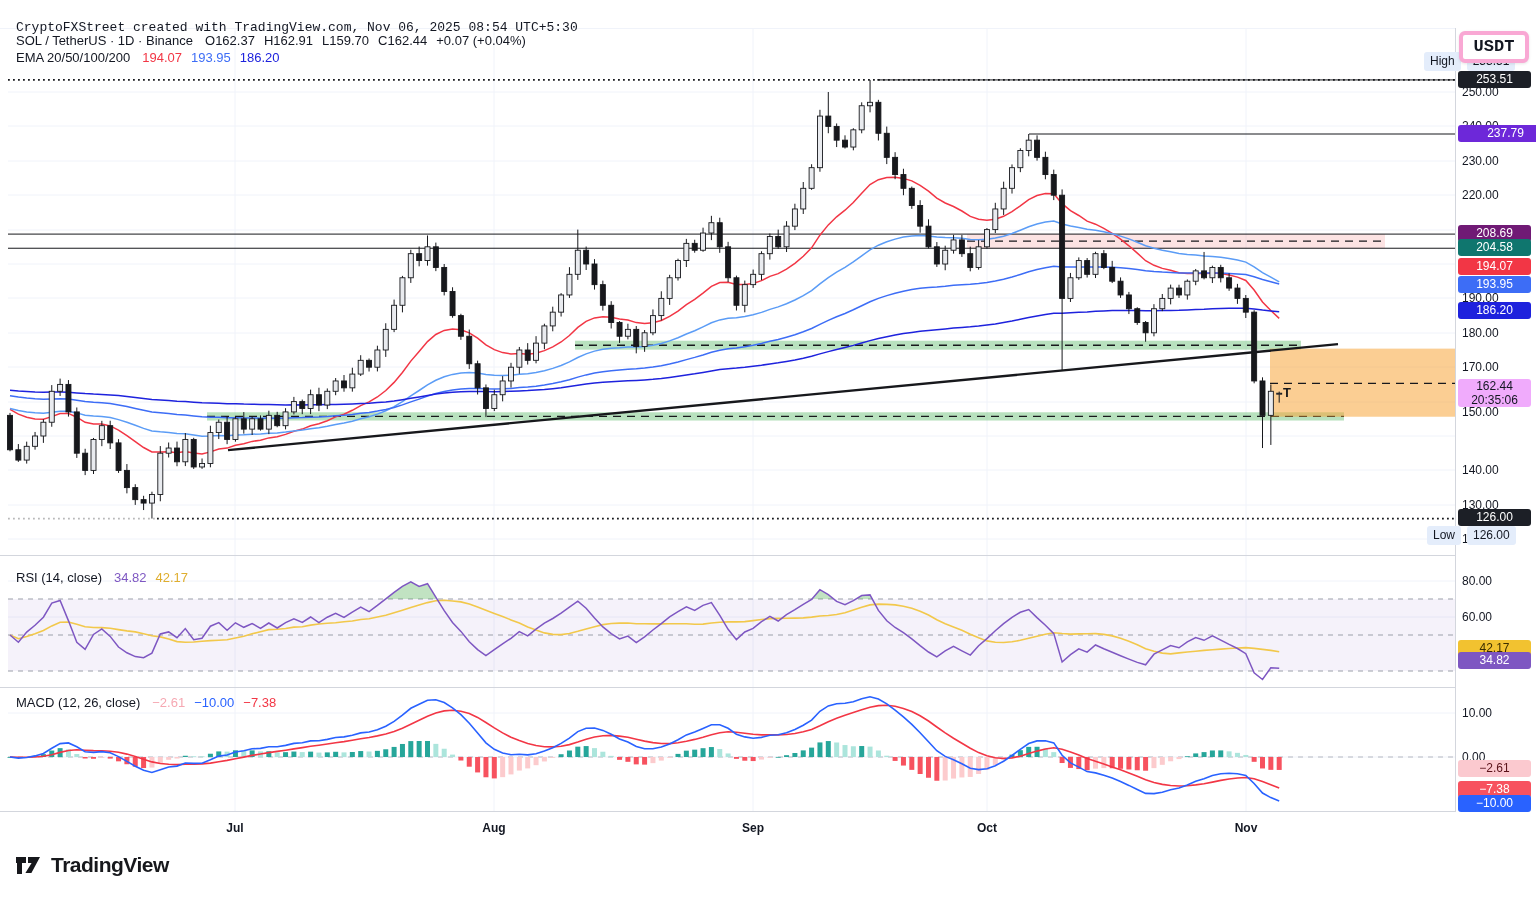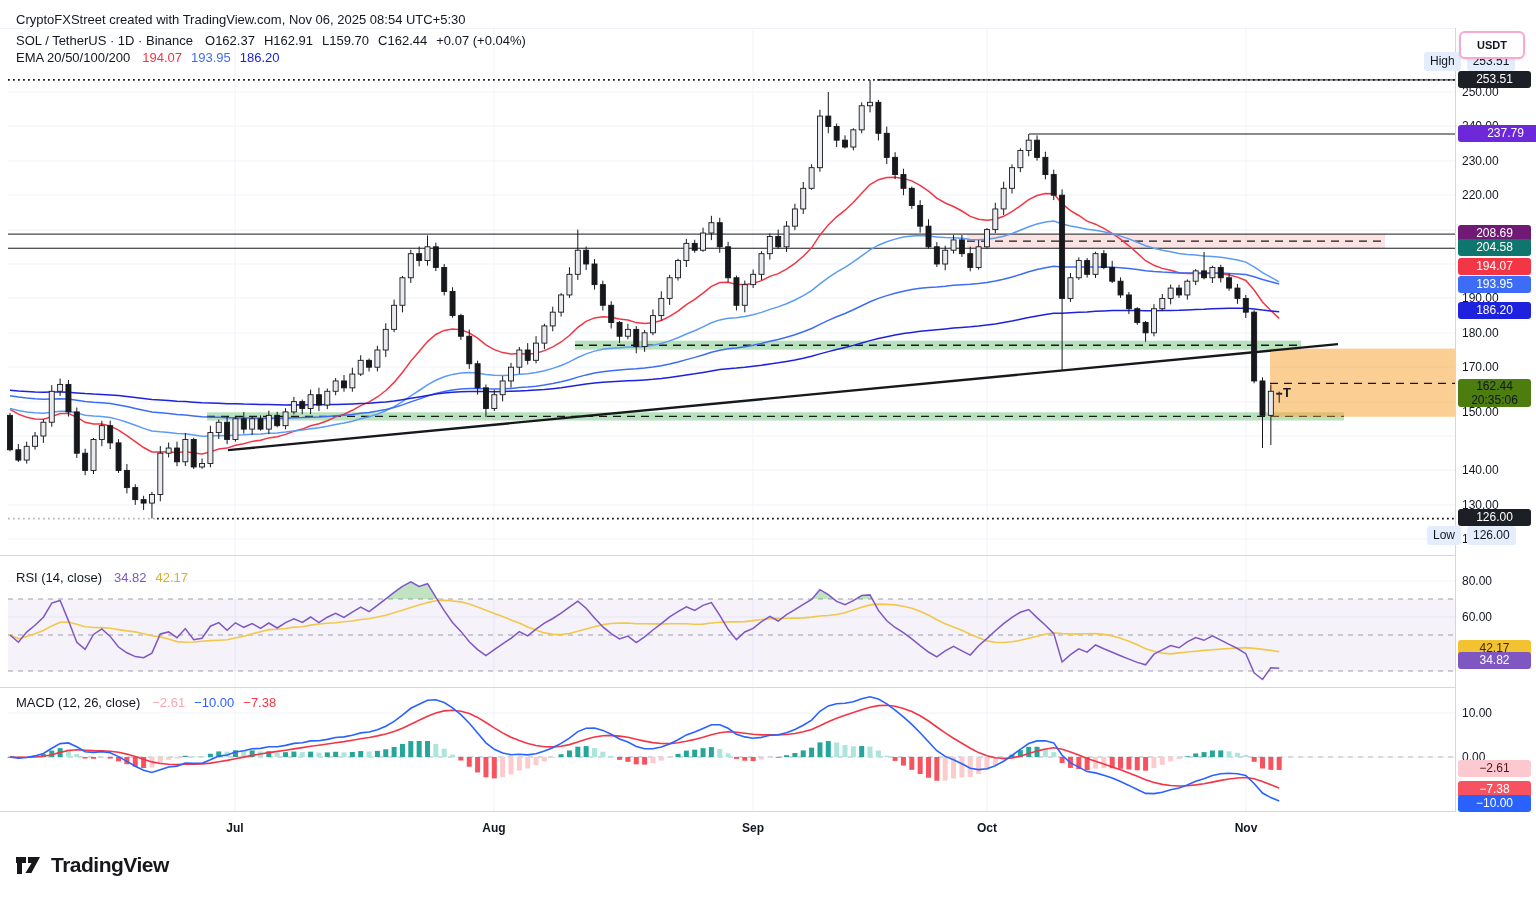--- a/index.html
+++ b/index.html
@@ -1,29 +1,29 @@
 <!DOCTYPE html>
 <html><head>
 <meta charset="utf-8">
 <style>
   html,body{margin:0;padding:0;background:#fff;}
   body{width:1536px;height:897px;overflow:hidden;font-family:"Liberation Sans",sans-serif;color:#131722;}
   .app{position:relative;width:1536px;height:897px;background:#fff;}
   #chart{position:absolute;left:0;top:0;}
-  .attribution{position:absolute;left:16px;top:12px;font-size:13px;color:#131722;z-index:7;white-space:nowrap;}
+  .attribution{position:absolute;left:16px;top:20px;font-size:13px;color:#131722;z-index:7;white-space:nowrap;font-family:Liberation Mono, monospace;}
   .legend{position:absolute;left:16px;z-index:7;font-size:13px;white-space:nowrap;}
   .legend .ttl{margin-right:12px;color:#131722;}
   .lv{margin-right:9px;}
   .price-axis-bg{position:absolute;left:1455px;top:28px;width:81px;height:784px;border-left:1px solid #D3D6DD;background:#fff;z-index:4;}
   .ptick{position:absolute;left:1462px;width:66px;font-size:12px;color:#131722;z-index:4;line-height:16px;}
   .pbadge{position:absolute;left:1458px;width:73px;text-align:center;font-size:12px;line-height:17px;border-radius:3px;z-index:6;}
   .pbadge .l2{display:block;line-height:14px;font-size:12px;}
   .chip-usdt{position:absolute;left:1459px;top:31px;width:62px;height:24px;line-height:24px;text-align:center;
-    background:#fff;border:2px solid #f9a8d4;border-radius:6px;font-size:11px;font-weight:700;color:#131722;
-    box-shadow:0 1px 3px rgba(0,0,0,.10);z-index:7;}
+    background:#fff;border:4px solid #f9a8d4;border-radius:6px;font-size:17px;font-weight:700;color:#131722;
+    box-shadow:0 1px 3px rgba(0,0,0,.10);z-index:7;font-family:Liberation Mono, monospace;}
   .hl-pill{position:absolute;display:flex;gap:6px;z-index:6;font-size:12px;}
   .hl-pill span{background:#E4EDFB;color:#131722;border-radius:3px;padding:2px 6px;line-height:15px;}
   .time-axis{position:absolute;left:0;top:812px;width:1224px;height:31px;z-index:5;}
   .month{position:absolute;top:9px;transform:translateX(-50%);font-size:12px;font-weight:600;color:#131722;}
   .tv-logo{position:absolute;left:14px;top:853px;display:flex;align-items:center;gap:7px;z-index:7;}
   .tv-logo .txt{font-size:21px;font-weight:800;letter-spacing:-0.5px;color:#17181C;}
 </style>
 </head>
 <body>
 
@@ -632,21 +632,21 @@
       <div class="ptick" style="top: 749px;">0.00</div>
     </div>
   <div id="badges">
       <div class="pbadge" style="background: rgb(28, 31, 38); color: rgb(255, 255, 255); top: 71px;">253.51</div>
       <div class="pbadge" style="background: #6d28d9; color: rgb(255, 255, 255); top: 125px; padding-left: 11px;">237.79</div>
       <div class="pbadge" style="background: #701a75; color: rgb(255, 255, 255); top: 225px;">208.69</div>
       <div class="pbadge" style="background: #0f766e; color: rgb(255, 255, 255); top: 239px;">204.58</div>
       <div class="pbadge" style="background: rgb(242, 54, 69); color: rgb(255, 255, 255); top: 258px;">194.07</div>
       <div class="pbadge" style="background: rgb(61, 109, 246); color: rgb(255, 255, 255); top: 276px;">193.95</div>
       <div class="pbadge" style="background: rgb(30, 34, 221); color: rgb(255, 255, 255); top: 302px;">186.20</div>
-      <div class="pbadge" style="background: #4d7c0f; color: rgb(19, 23, 34); top: 379px;">
+      <div class="pbadge" style="background: #f0abfc; color: rgb(19, 23, 34); top: 379px;">
         <span class="l2">162.44</span>
         <span class="l2">20:35:06</span>
       </div>
       <div class="pbadge" style="background: rgb(28, 31, 38); color: rgb(255, 255, 255); top: 509px;">126.00</div>
       <div class="pbadge" style="background: rgb(242, 194, 48); color: rgb(60, 46, 0); top: 640px;">42.17</div>
       <div class="pbadge" style="background: rgb(126, 87, 194); color: rgb(255, 255, 255); top: 652px;">34.82</div>
       <div class="pbadge" style="background: rgb(251, 201, 207); color: rgb(90, 18, 25); top: 760px;">−2.61</div>
       <div class="pbadge" style="background: rgb(247, 82, 95); color: rgb(255, 255, 255); top: 781px;">−7.38</div>
       <div class="pbadge" style="background: rgb(41, 98, 255); color: rgb(255, 255, 255); top: 795px;">−10.00</div>
     </div>

